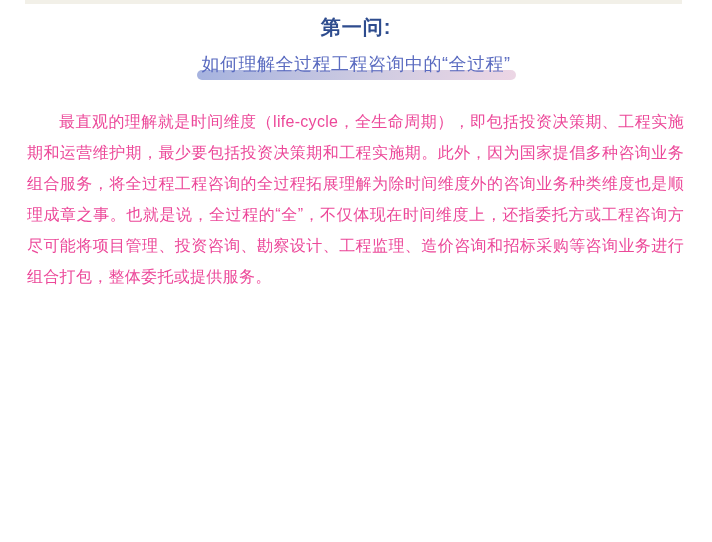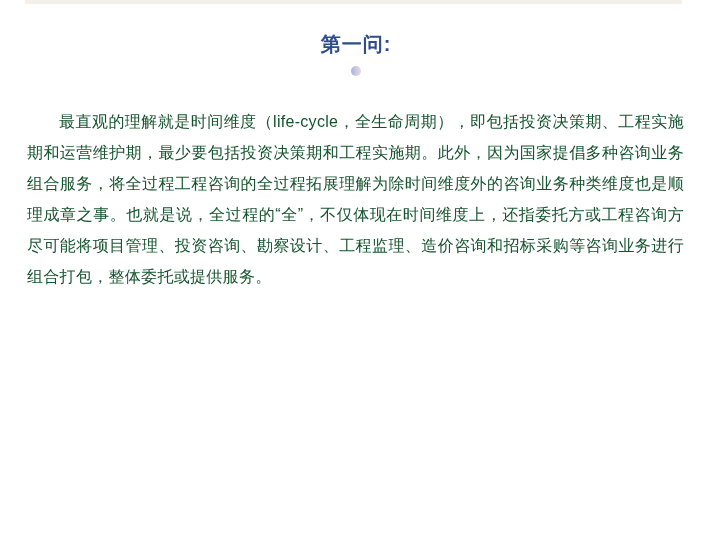--- a/index.html
+++ b/index.html
@@ -16,21 +16,21 @@
   }
   .top-strip {
     position: absolute;
     top: 0;
     left: 25px;
     width: 657px;
     height: 4px;
     background: #f2f0e8;
   }
   .header {
-    padding-top: 31px;
+    padding-top: 14px;
     text-align: center;
   }
   .title {
     margin: 0;
     font-size: 20px;
     font-weight: bold;
     letter-spacing: 1px;
     color: #2e4c8e;
   }
   .subtitle-wrap {
@@ -55,34 +55,35 @@
     border-radius: 5px;
     background: linear-gradient(90deg, #96a5d9 0%, #c6c2dc 55%, #e9cfe0 100%);
     opacity: 0.85;
   }
   .article {
     margin: 30px 28px 6px 27px;
     font-size: 16px;
     line-height: 31px;
     letter-spacing: 0.3px;
     text-align: justify;
-    color: #14532d;
+    color: #ec4899;
   }
   .article p {
     margin: 0;
     text-indent: 2em;
   }
 </style>
 </head>
 <body>
 
 <div class="top-strip"></div>
 
 <div class="header">
   <h1 class="title">第一问:</h1>
   <div class="subtitle-wrap">
     <span class="subtitle-bar"></span>
+    <span class="subtitle">如何理解全过程工程咨询中的“全过程”</span>
   </div>
 </div>
 
 <div class="article">
   <p>最直观的理解就是时间维度（life-cycle，全生命周期），即包括投资决策期、工程实施期和运营维护期，最少要包括投资决策期和工程实施期。此外，因为国家提倡多种咨询业务组合服务，将全过程工程咨询的全过程拓展理解为除时间维度外的咨询业务种类维度也是顺理成章之事。也就是说，全过程的“全”，不仅体现在时间维度上，还指委托方或工程咨询方尽可能将项目管理、投资咨询、勘察设计、工程监理、造价咨询和招标采购等咨询业务进行组合打包，整体委托或提供服务。</p>
 </div>
 
 </body></html>

